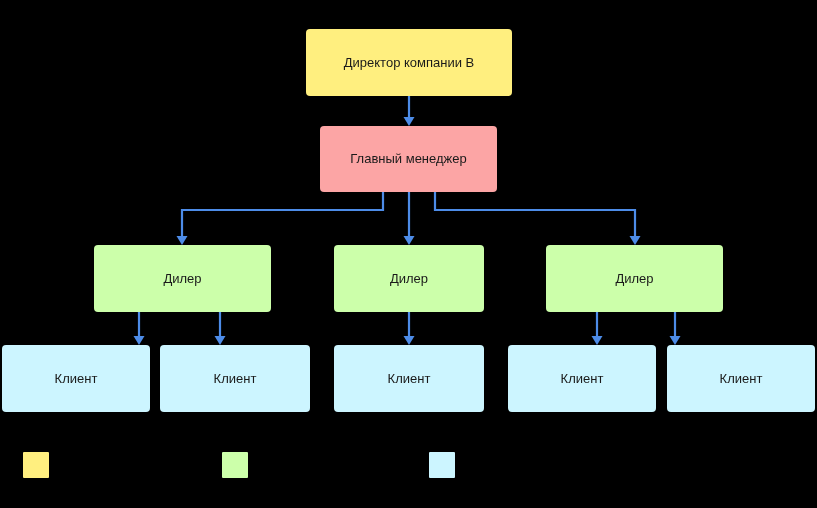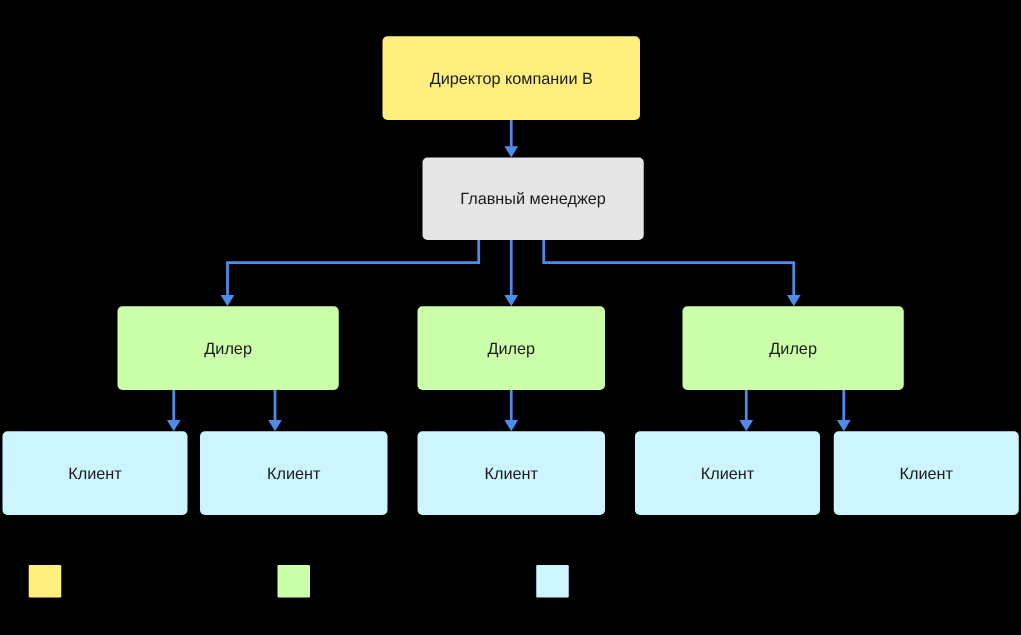--- a/index.html
+++ b/index.html
@@ -52,21 +52,21 @@
       </g>
       <g>
         <path d="M 675 312 L 675 337" fill="none" stroke="#4d8ce8" stroke-width="2.2"></path>
         <path d="M 669.5 336 L 675 345 L 680.5 336 Z" fill="#4d8ce8"></path>
       </g>
     </svg>
   <div id="nodes">
       <div class="node" style="left: 306px; top: 29px; width: 206px; height: 67px; background: rgb(255, 239, 127);">
         <span style="color: rgb(26, 26, 26);">Директор компании B</span>
       </div>
-      <div class="node" style="left: 320px; top: 126px; width: 177px; height: 66px; background: #e5e5e5; margin-left: 18px;">
+      <div class="node" style="left: 320px; top: 126px; width: 177px; height: 66px; background: #fca5a5;">
         <span style="color: rgb(26, 26, 26);">Главный менеджер</span>
       </div>
       <div class="node" style="left: 94px; top: 245px; width: 177px; height: 67px; background: rgb(204, 255, 170);">
         <span style="color: rgb(26, 26, 26);">Дилер</span>
       </div>
       <div class="node" style="left: 334px; top: 245px; width: 150px; height: 67px; background: rgb(204, 255, 170);">
         <span style="color: rgb(26, 26, 26);">Дилер</span>
       </div>
       <div class="node" style="left: 546px; top: 245px; width: 177px; height: 67px; background: rgb(204, 255, 170);">
         <span style="color: rgb(26, 26, 26);">Дилер</span>

